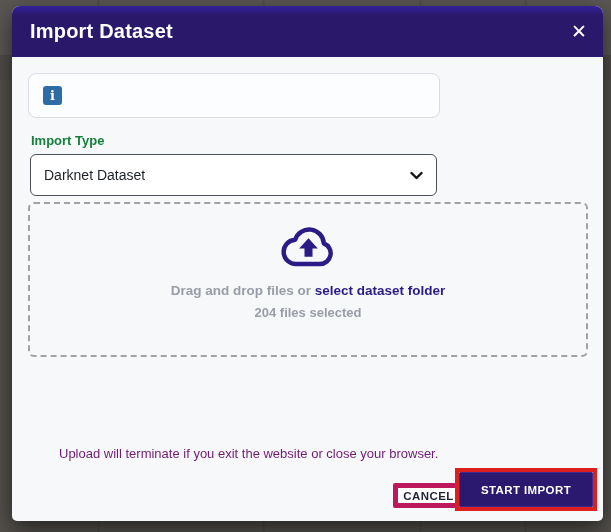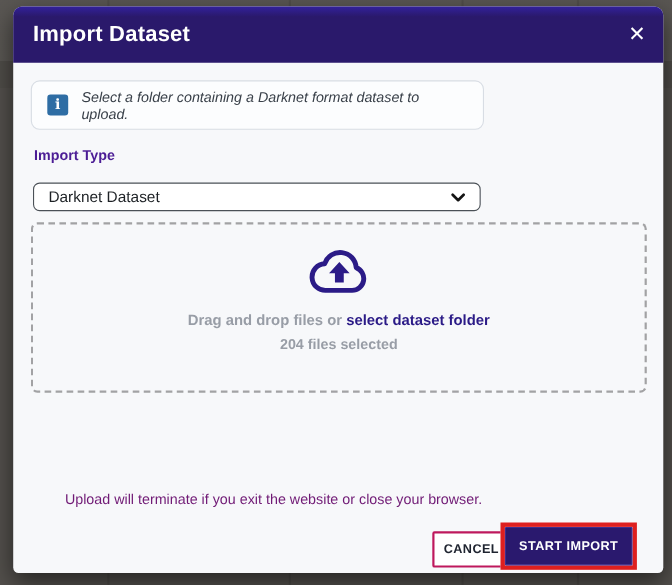--- a/index.html
+++ b/index.html
@@ -84,38 +84,37 @@
     font-style: italic;
     font-size: 13px;
     color: #394049;
   }
 
   .field-label {
     position: absolute;
     left: 19px;
     font-size: 13px;
     font-weight: 600;
-    color: #4c1d95;
+    color: #15803d;
   }
   .label-import-type { top: 127px; }
   .label-annotation  { top: 371px; }
 
   .select-box {
     position: absolute;
     left: 18px;
-    height: 26px;
+    height: 42px;
     background: #ffffff;
     border: 1px solid #4b5157;
     border-radius: 6px;
     display: flex;
     align-items: center;
     justify-content: space-between;
     padding: 0 13px 0 13px;
     cursor: pointer;
-    margin-top: 12px;
   }
   .select-import-type { top: 148px; width: 407px; }
   .select-annotation  { top: 391px; width: 264px; }
   .select-value {
     font-size: 14px;
     color: #1d2125;
   }
 
   .dropzone {
     position: absolute;
@@ -157,34 +156,33 @@
   .btn {
     font-family: "Liberation Sans", sans-serif;
     font-weight: 700;
     font-size: 11.5px;
     letter-spacing: 0.4px;
     cursor: pointer;
   }
   .cancel-btn {
     position: absolute;
     left: 381px; top: 477px;
-    width: 71px; height: 33px;
+    width: 71px; height: 25px;
     background: #ffffff;
-    border: 2px solid #be185d;
+    border: 5px solid #be185d;
     border-radius: 2px;
     color: #1f2430;
   }
   .highlight-box {
     position: absolute;
     left: 455px; top: 468px;
-    width: 124px; height: 43px;
+    width: 142px; height: 43px;
     border: 4px solid #de1f1f;
     background: #f7f8fa;
     padding: 0;
-    margin-top: 7px;
   }
   .start-btn {
     width: 100%; height: 100%;
     background: #2a196e;
     border: 1px solid #3d2d8f;
     border-radius: 1px;
     color: #ffffff;
   }
 
   .chevron-svg { display: block; }
@@ -199,21 +197,20 @@
 
     <div class="modal-header">
       <div class="modal-title">Import Dataset</div>
       <button class="close-btn">
         <span>✕</span>
       </button>
     </div>
 
     <div class="info-banner">
       <span class="info-icon">i</span>
-      <span class="info-text">Select a folder containing a Darknet format dataset to upload.</span>
     </div>
 
     <div class="field-label label-import-type">Import Type</div>
     <div class="select-box select-import-type">
       <span class="select-value">Darknet Dataset</span>
       <svg class="chevron-svg" width="13" height="9" viewBox="0 0 13 9">
         <polyline points="1.5,2 6.5,7 11.5,2" fill="none" stroke="#141414" stroke-width="2.4" stroke-linecap="round" stroke-linejoin="round"></polyline>
       </svg>
     </div>
 

